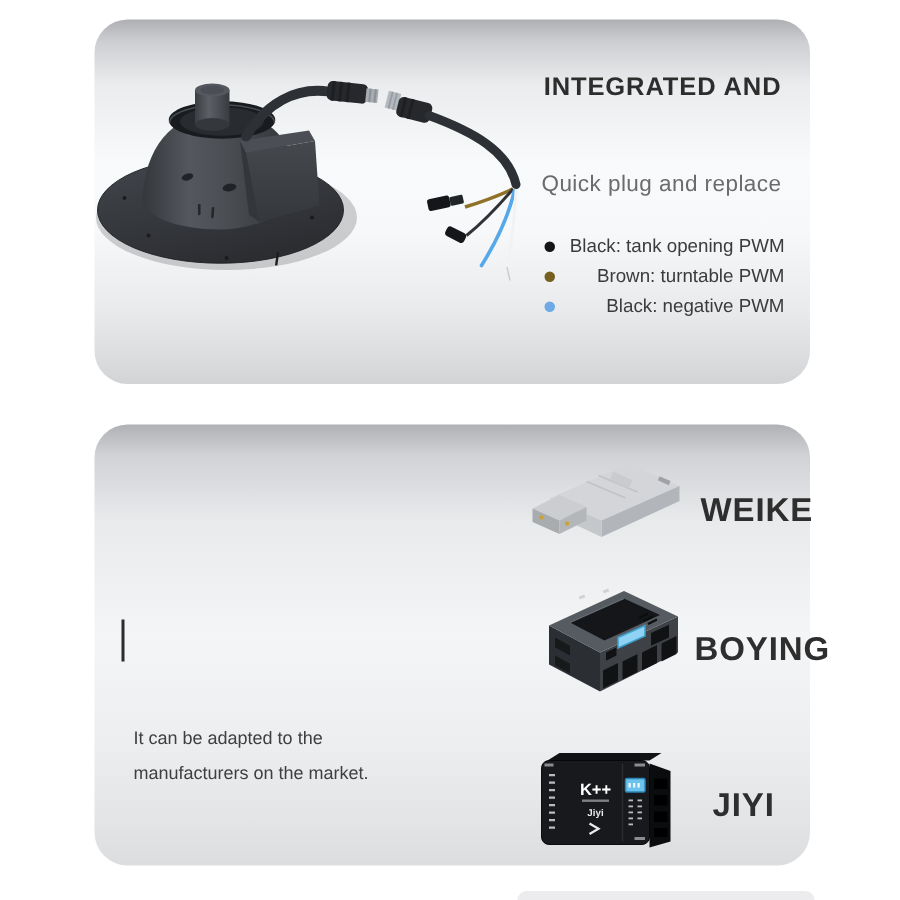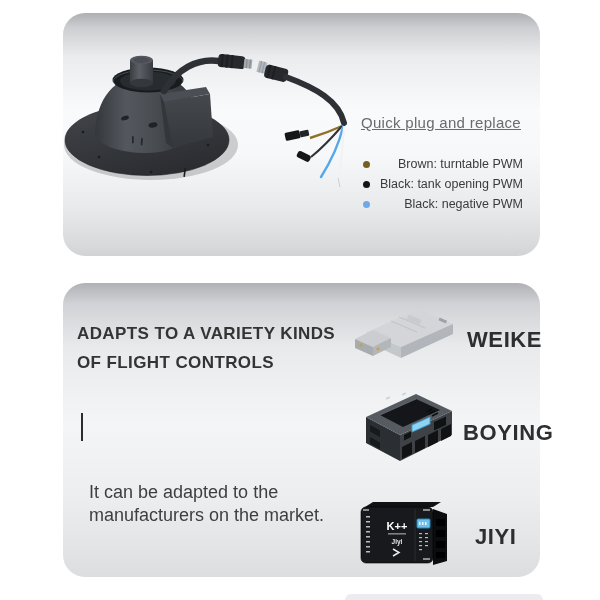--- a/index.html
+++ b/index.html
@@ -7,31 +7,31 @@
           font-family:"Liberation Sans",sans-serif;overflow:hidden;}
   .panel{position:absolute;left:63px;width:477px;border-radius:22px;}
   .panel--top{top:13px;height:243px;
     background:linear-gradient(180deg,#aeafb2 0%,#cdced1 6%,#ebecee 18%,#f9fafb 40%,#f7f8f9 58%,#e9eaec 80%,#dadbdd 94%,#d2d3d5 100%);}
   .panel--bottom{top:283px;height:294px;
     background:linear-gradient(180deg,#b0b1b4 0%,#d1d2d5 7%,#e9eaec 22%,#f4f5f6 48%,#edeef0 72%,#e3e4e6 90%,#dcddDF 100%);}
 
   .tp-title{position:absolute;top:30px;right:19px;text-align:right;
     font-size:17px;font-weight:700;letter-spacing:.6px;color:#2d2d2d;line-height:29px;}
   .tp-sub{position:absolute;top:101px;right:19px;text-align:right;
-    font-size:15px;color:#6b6b6b;letter-spacing:.3px;text-decoration:underline;}
+    font-size:15px;color:#6b6b6b;letter-spacing:.3px;}
   .wire-list{position:absolute;top:141px;right:17px;width:160px;}
   .wire-row{position:relative;height:20px;line-height:20px;text-align:right;
     font-size:12.5px;color:#3b3b3b;}
   .dot{position:absolute;left:0;top:6.5px;width:7px;height:7px;border-radius:50%;}
   .dot--outline{border:1px solid #c7c7ca;width:6px;height:6px;top:6px;box-sizing:content-box;}
 
   .bp-title{position:absolute;left:14px;top:36px;font-size:17px;font-weight:700;
     letter-spacing:.4px;color:#343434;line-height:29px;}
   .cursor-bar{position:absolute;left:18px;top:130px;width:2px;height:28px;background:#2c2c2c;}
-  .bp-par{position:absolute;left:26px;top:198px;font-size:18px;color:#3f3f3f;line-height:22.5px;}
+  .bp-par{position:absolute;left:26px;top:198px;font-size:12px;color:#3f3f3f;line-height:22.5px;}
   .brand-label{position:absolute;font-size:22px;font-weight:700;letter-spacing:.6px;color:#2e2e2e;}
   .brand-label--weike{left:404px;top:44px;}
   .brand-label--boying{left:400px;top:137px;}
   .brand-label--jiyi{left:412px;top:241px;}
 
   .device-svg{position:absolute;left:0;top:28px;}
   .weike-svg{position:absolute;left:288px;top:16px;}
   .boying-svg{position:absolute;left:293px;top:102px;}
   .jiyi-svg{position:absolute;left:294px;top:216px;}
   .next-edge{position:absolute;left:345px;top:594px;width:198px;height:6px;
@@ -125,46 +125,43 @@
         <rect x="237" y="91.5" width="9" height="6" rx="1" fill="#222528"></rect>
       </g>
       <path d="M279,85 C267,99 258,108 248,116" stroke="#2f3236" stroke-width="2" fill="none"></path>
       <rect x="234" y="112" width="14" height="7" rx="2.5" fill="#141619" transform="rotate(27 241 115)"></rect>
       <path d="M280,86 C276,103 268,120 258,136" stroke="#55a8ea" stroke-width="2.4" fill="none" stroke-linecap="round"></path>
       <path d="M281,86 C280,104 278,122 275,137" stroke="#f1f2f4" stroke-width="2" fill="none" stroke-linecap="round"></path>
       <path d="M275,137 L277,146" stroke="#c9cacd" stroke-width="0.9" fill="none"></path>
     </svg>
 
     <div class="tp-title">
+      <div>INTEGRATED AND</div>
     </div>
 
     <div class="tp-sub">Quick plug and replace</div>
 
     <div class="wire-list">
+      <div class="wire-row">
+        <span class="dot" style="background-color: rgb(21, 21, 21);"></span>
+        <span>Black: tank opening PWM</span>
+      </div>
       <div class="wire-row">
         <span class="dot" style="background-color: rgb(119, 96, 31);"></span>
         <span>Brown: turntable PWM</span>
-      </div>
-      <div class="wire-row">
-        <span class="dot" style="background-color: rgb(21, 21, 21);"></span>
-        <span>Black: tank opening PWM</span>
       </div>
       <div class="wire-row">
         <span class="dot" style="background-color: rgb(110, 169, 230);"></span>
         <span>Black: negative PWM</span>
       </div>
     </div>
   </section>
 
   <section class="panel panel--bottom">
 
-    <div class="bp-title">
-      <div>ADAPTS TO A VARIETY KINDS</div>
-      <div>OF FLIGHT CONTROLS</div>
-    </div>
 
     <div class="cursor-bar"></div>
 
     <div class="bp-par">
       <div>It can be adapted to the</div>
       <div>manufacturers on the market.</div>
     </div>
 
     <svg class="weike-svg" width="110" height="62" viewBox="0 0 110 62">
       <path d="M16,33 L68,10 L102,25 L50,48 Z" fill="#d3d5d8"></path>

